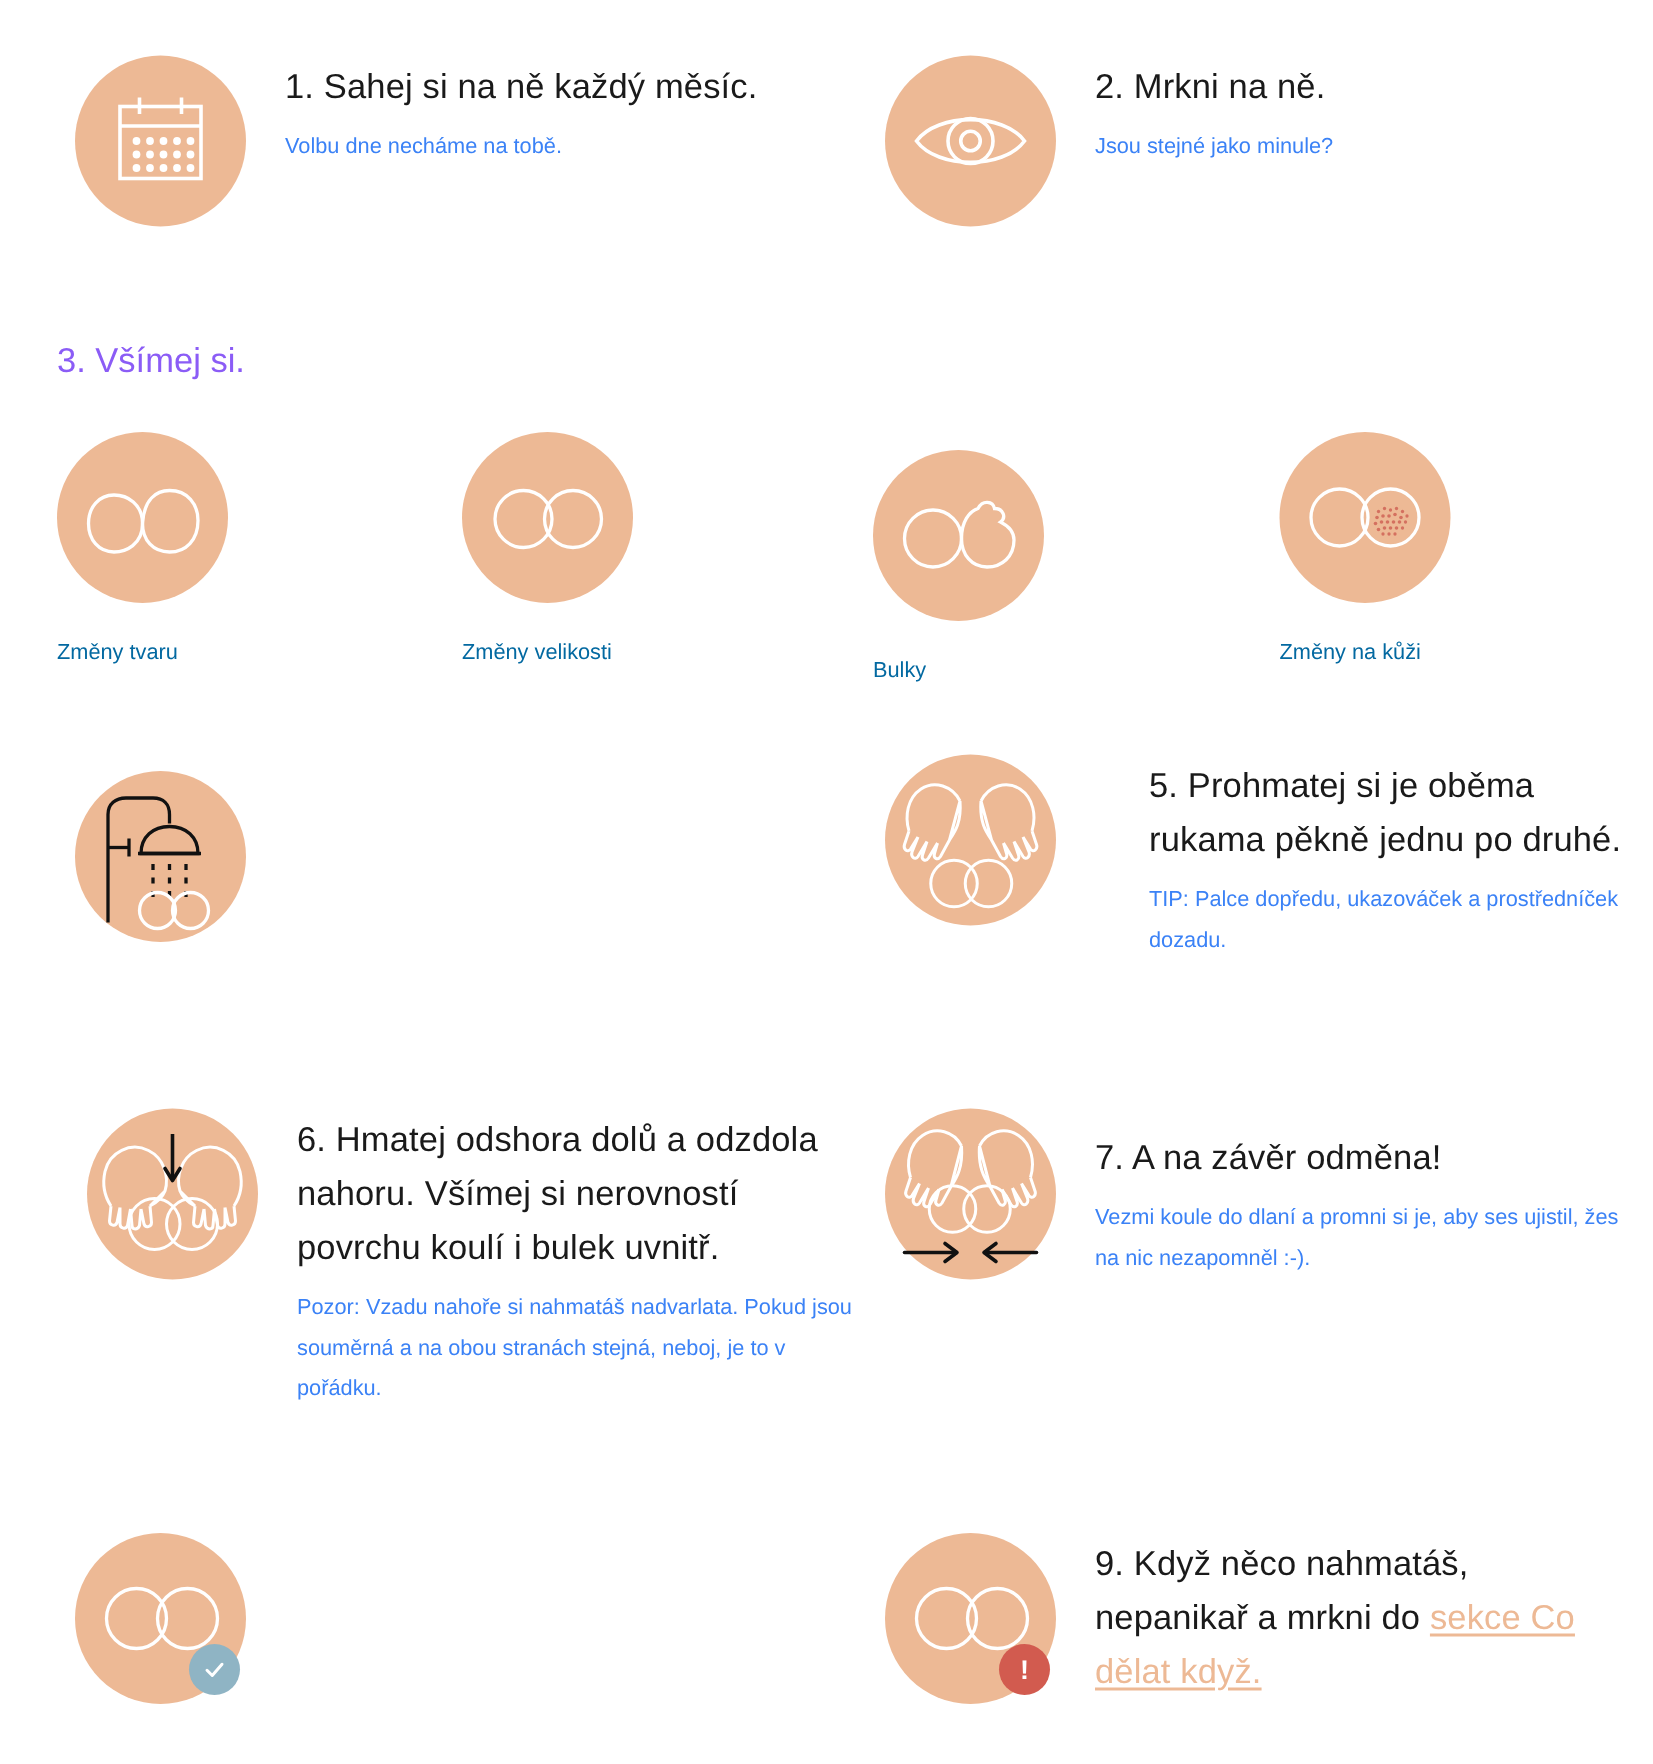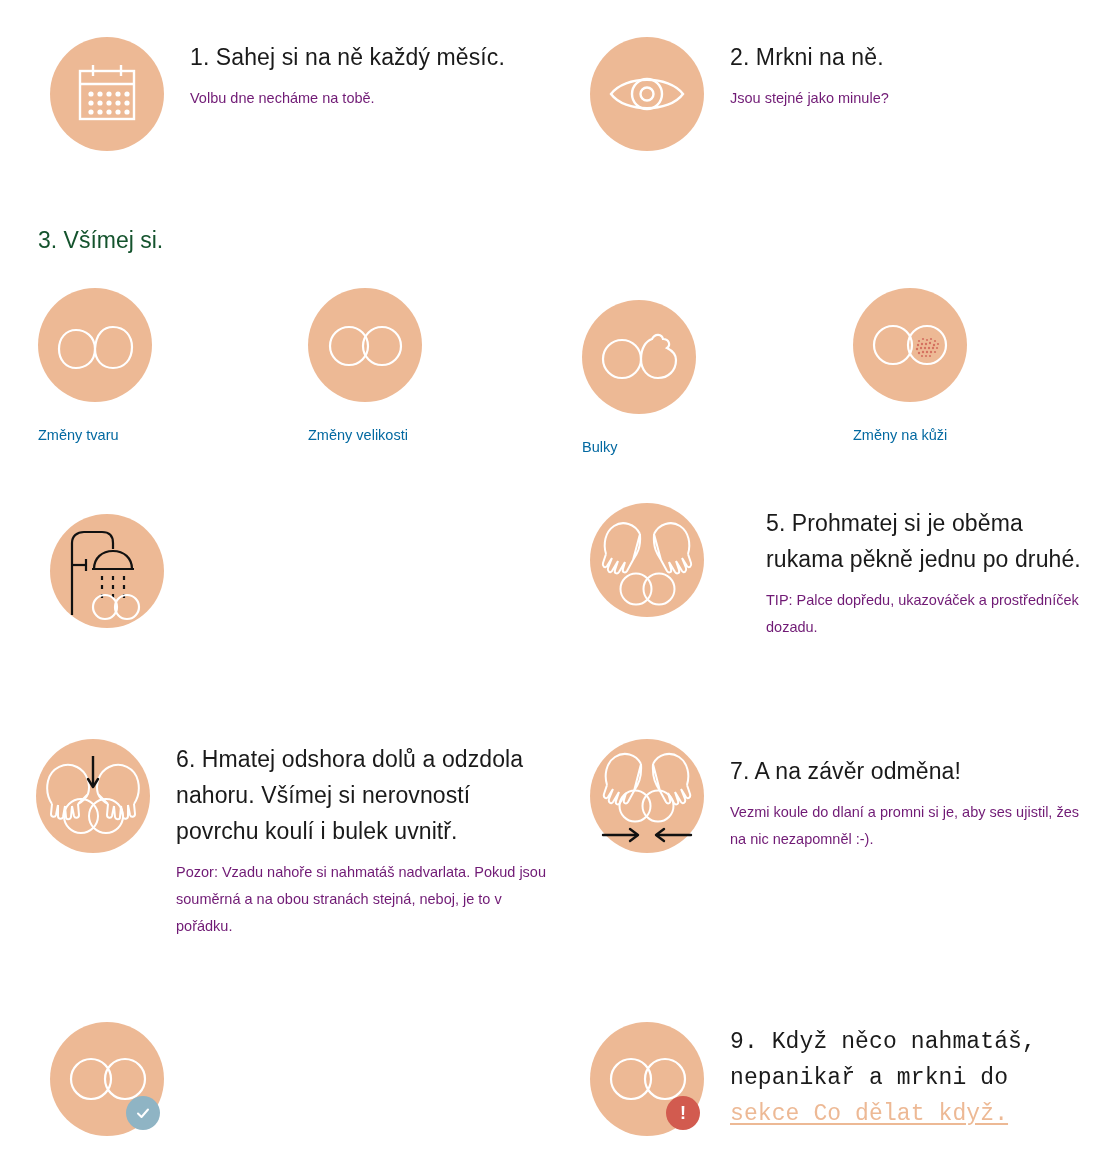--- a/index.html
+++ b/index.html
@@ -35,31 +35,31 @@
     font-size: 23px;
     line-height: 36px;
     color: #1a1a1a;
     font-weight: 400;
     margin: 0;
     letter-spacing: 0.1px;
   }
   .step-desc {
     font-size: 14.5px;
     line-height: 27px;
-    color: #701a75;
+    color: #3b82f6;
     margin: 10px 0 0 0;
     font-weight: 400;
   }
 
   
   .section-head {
     position: absolute;
     font-size: 23px;
     line-height: 32px;
-    color: #14532d;
+    color: #8b5cf6;
     font-weight: 400;
   }
 
   
   .symptom {
     position: absolute;
     width: 230px;
   }
   .symptom .circ { margin-left: 0; }
   .symptom-label {
@@ -286,21 +286,21 @@
           </g>
         </svg>
       </span>
     </div>
     <div class="step-body" style="width:360px;">
       <p class="step-title">5. Prohmatej si je oběma rukama pěkně jednu po druhé.</p>
       <p class="step-desc">TIP: Palce dopředu, ukazováček a prostředníček dozadu.</p>
     </div>
   </div>
 
-  <div class="step" style="left:36px; top:739px; width:530px;">
+  <div class="step" style="left:58px; top:739px; width:530px;">
     <div class="circ" style="width:114px;height:114px;">
       <span>
         <svg width="100" height="96" viewBox="0 0 100 96">
           <g fill="none" stroke="#ffffff" stroke-width="2">
 
             <path d="M45 46 C48 36, 44 24, 34 19 C22 13, 8 20, 5 33
                      C3 42, 5 50, 9 56
                      M9 56 L8 66 C8 69, 12 70, 13 67 L15 57
                      M15 57 L15 68 C15 71, 19 72, 20 69 L22 58
                      M22 58 L23 69 C23 72, 27 72, 28 69 L29 58
@@ -390,18 +390,18 @@
           <g fill="none" stroke="#ffffff" stroke-width="2.2">
             <circle cx="24" cy="26" r="20"></circle>
             <circle cx="58" cy="26" r="20"></circle>
           </g>
         </svg>
       </span>
       <span class="badge" style="background:#d25b4f;">
         <span class="badge-ex">!</span>
       </span>
     </div>
-    <div class="step-body" style="width:350px;font-family:Liberation Mono, monospace;">
+    <div class="step-body" style="width:350px;">
       <p class="step-title"><span>9. Když něco nahmatáš, nepanikař a mrkni do </span><a class="link">sekce Co dělat když.</a></p>
     </div>
   </div>
 
 </div>
 
 </body></html>

